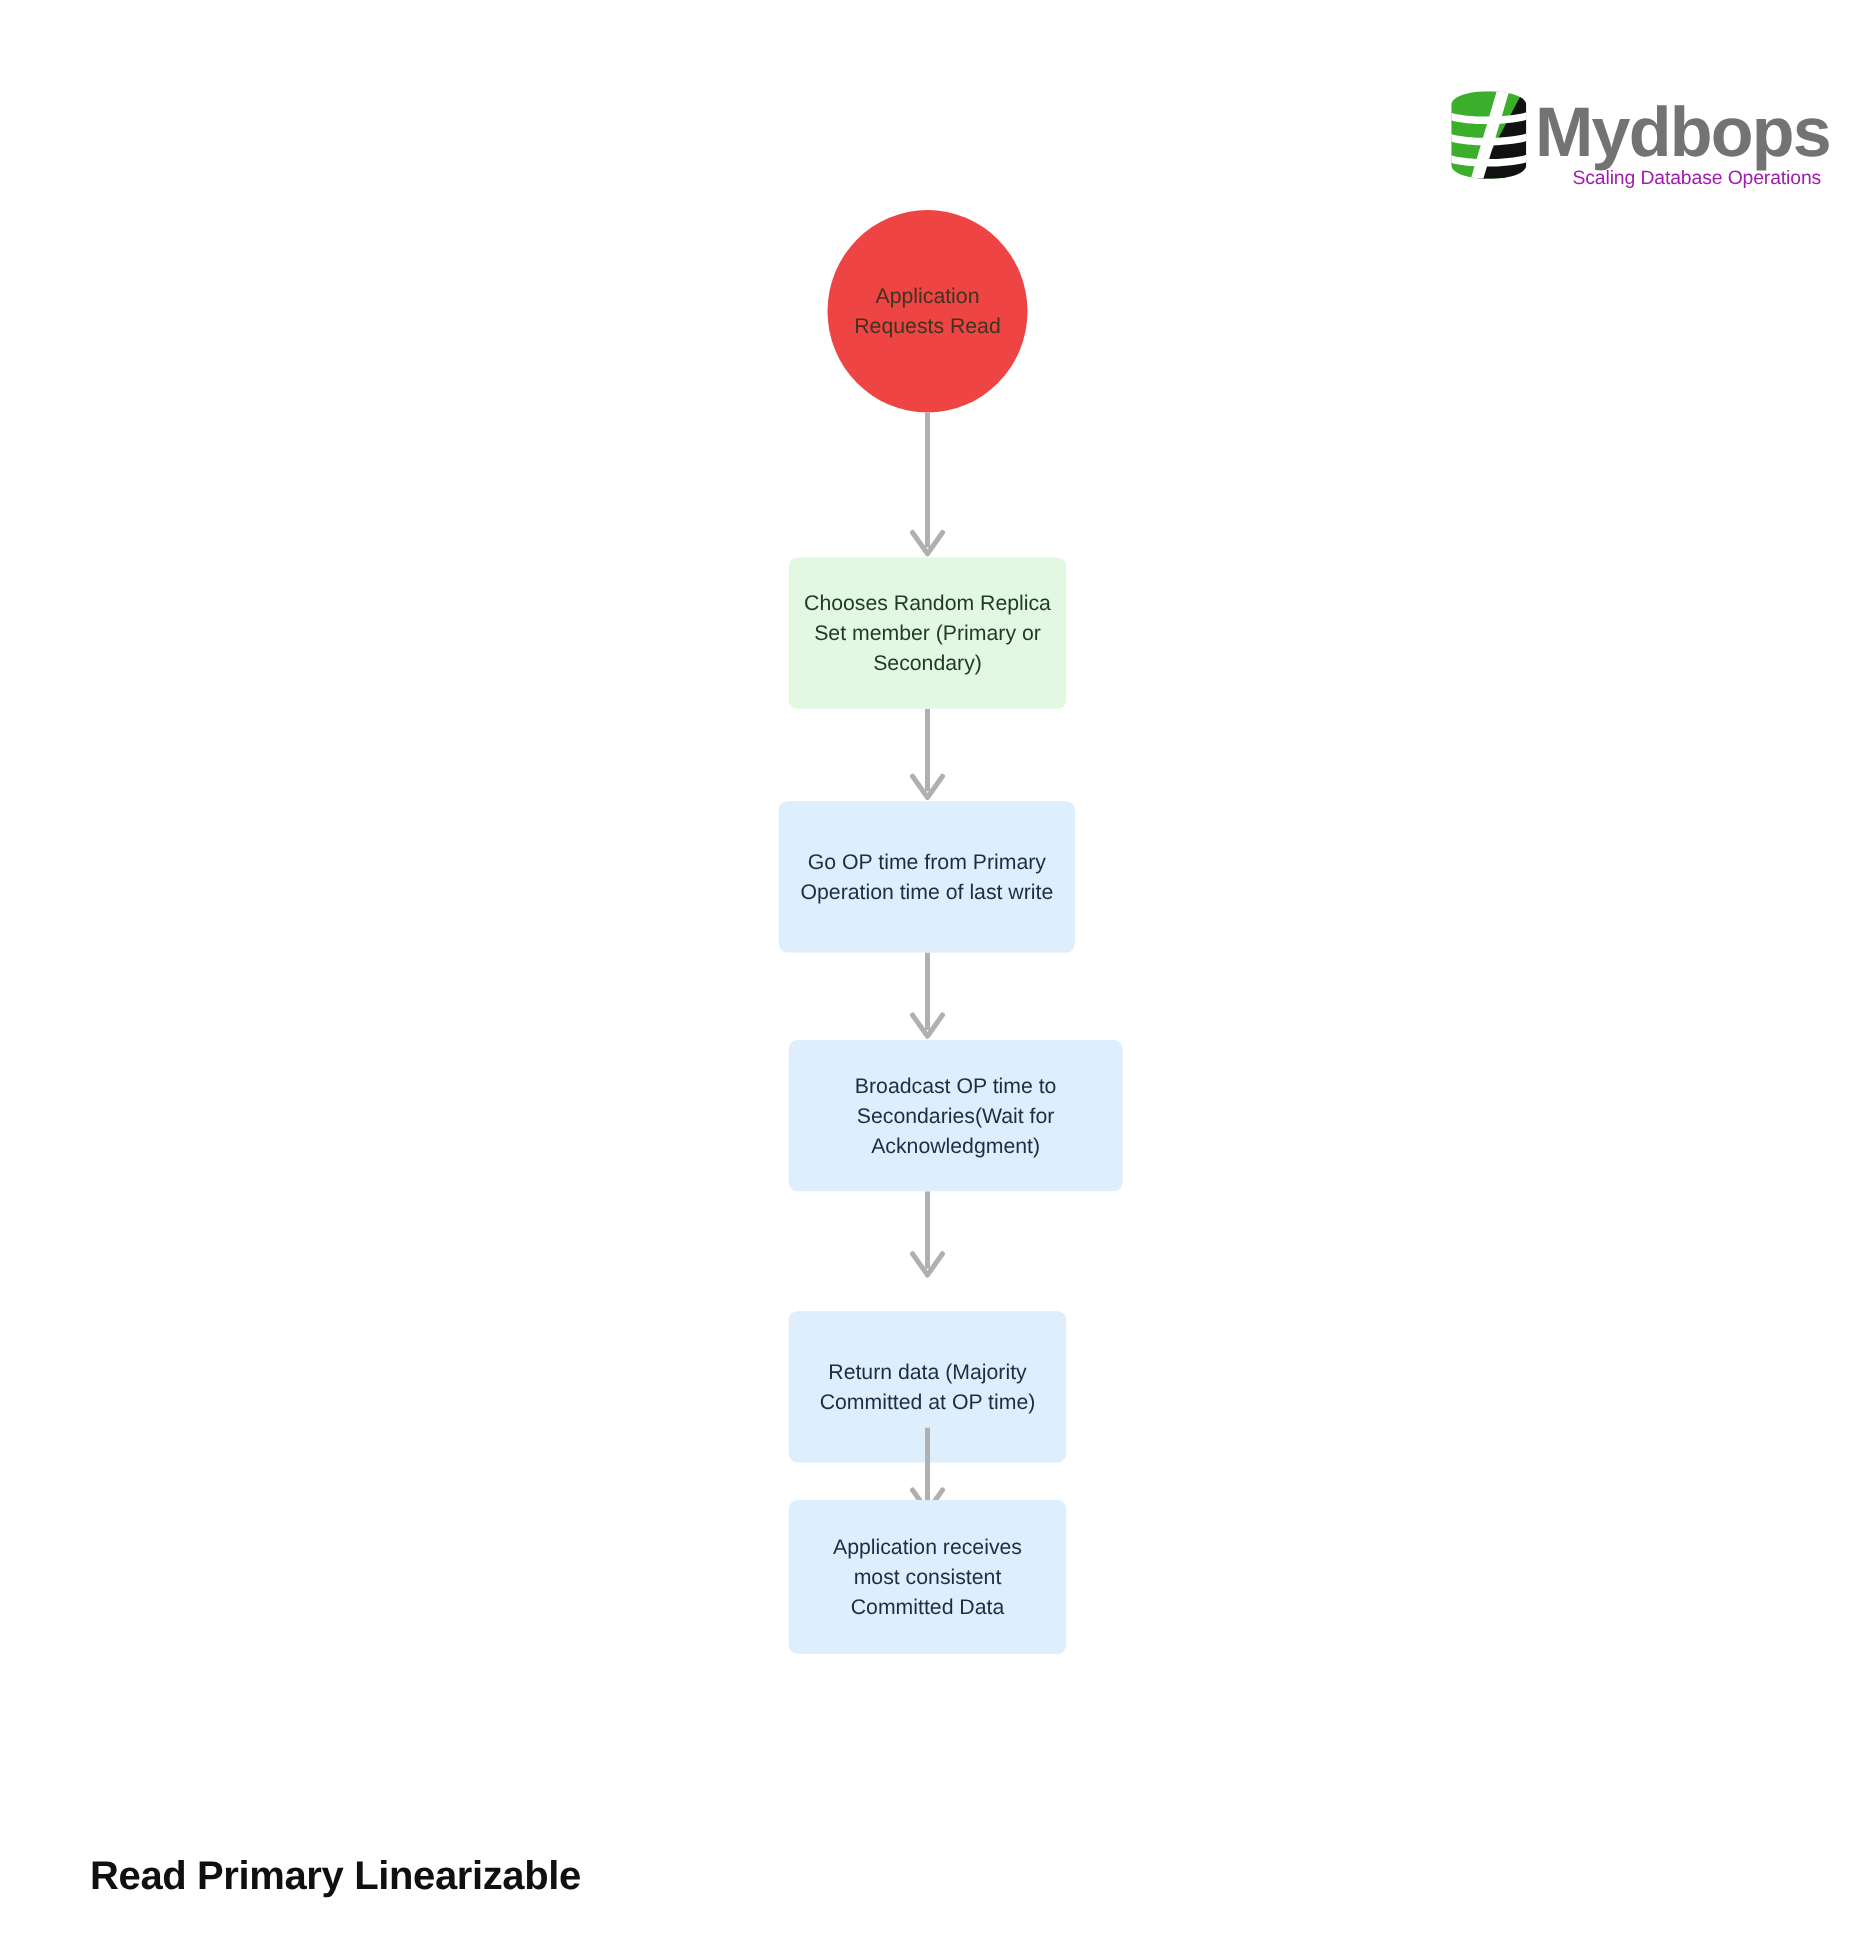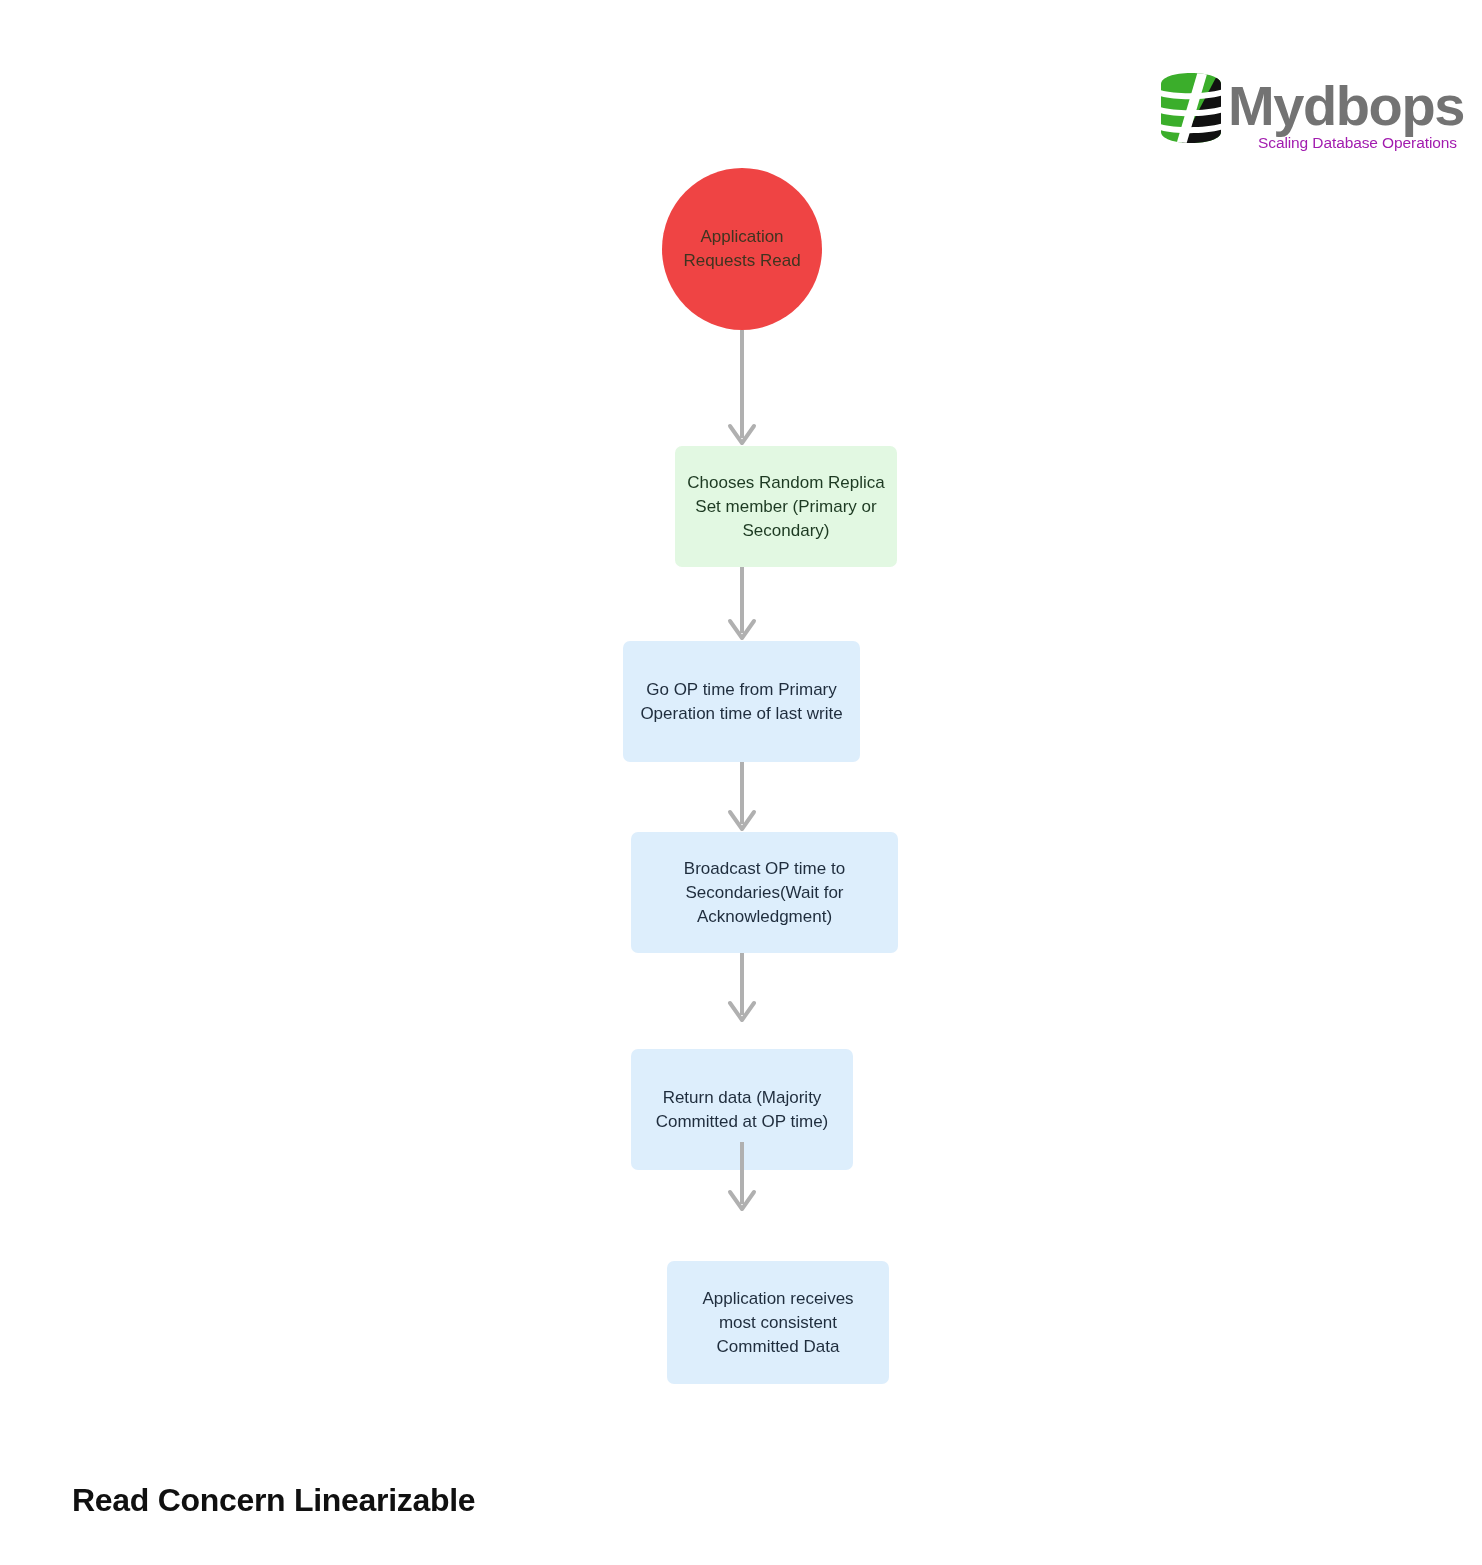--- a/index.html
+++ b/index.html
@@ -82,21 +82,20 @@
     color: #3f3420;
     font-size: 17px;
     line-height: 24px;
   }
   .node-green {
     border-radius: 7px;
     background: #e2f8e2;
     color: #1d3a22;
     font-size: 17px;
     line-height: 24px;
-    margin-left: 44px;
   }
   .node-blue {
     border-radius: 7px;
     background: #ddeefc;
     color: #1f2d3d;
     font-size: 17px;
     line-height: 24px;
   }
 
   .connector {
@@ -200,21 +199,21 @@
 Committed at OP time)</span>
   </div>
 
   <div class="connector" style="left:722px; top:1142px; height:70px;">
     <svg width="40" height="70" viewBox="0 0 40 70" aria-hidden="true">
       <line x1="20" y1="0" x2="20" y2="62" stroke="#b0b0b0" stroke-width="4"></line>
       <polyline points="8,50 20,67 32,50" fill="none" stroke="#b0b0b0" stroke-width="4" stroke-linecap="round" stroke-linejoin="round"></polyline>
     </svg>
   </div>
 
-  <div class="node node-blue" style="left:631px; top:1261px; width:222px; height:123px;margin-left:36px;">
+  <div class="node node-blue" style="left:631px; top:1200px; width:222px; height:123px;">
     <span class="node-text">Application receives
 most consistent
 Committed Data</span>
   </div>
 
 </div>
 
-<div class="caption">Read Concern Linearizable</div>
+<div class="caption">Read Primary Linearizable</div>
 
 </body></html>

